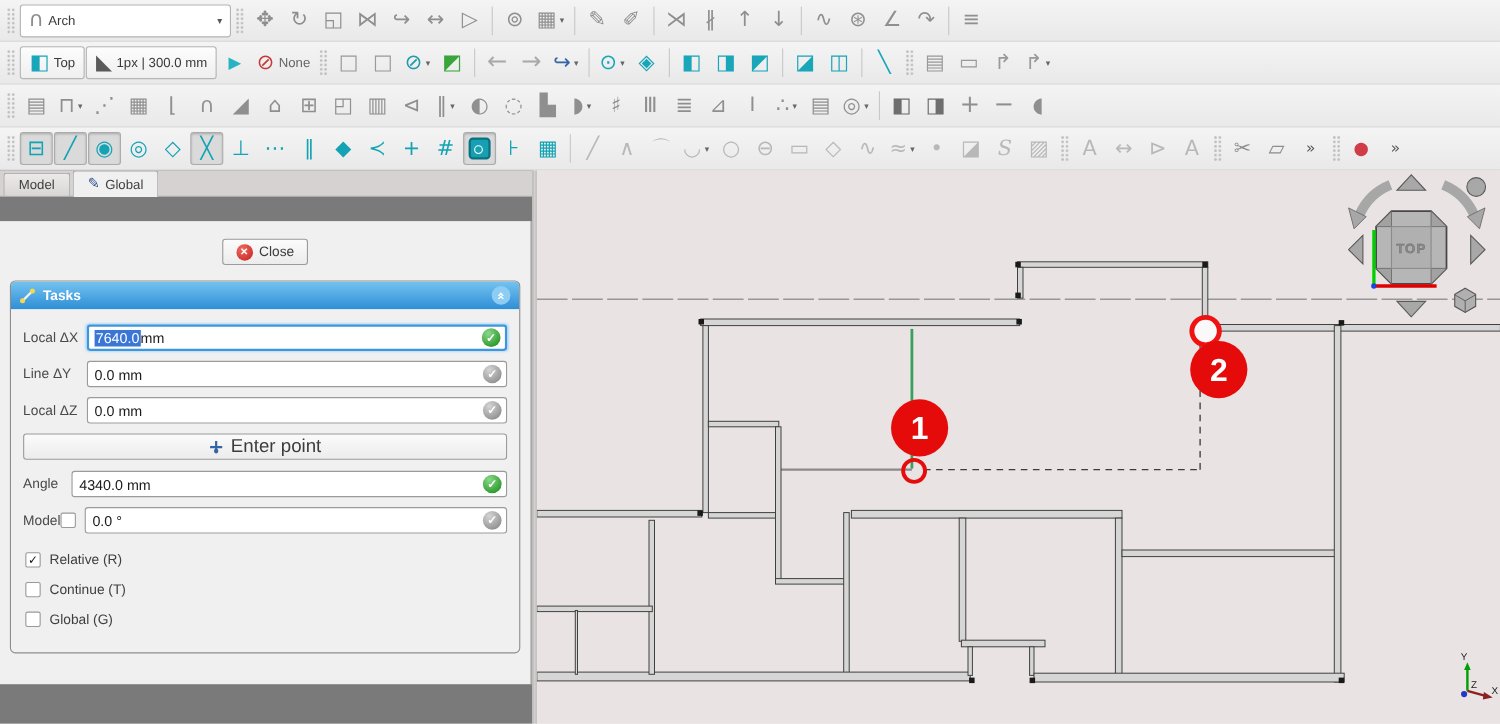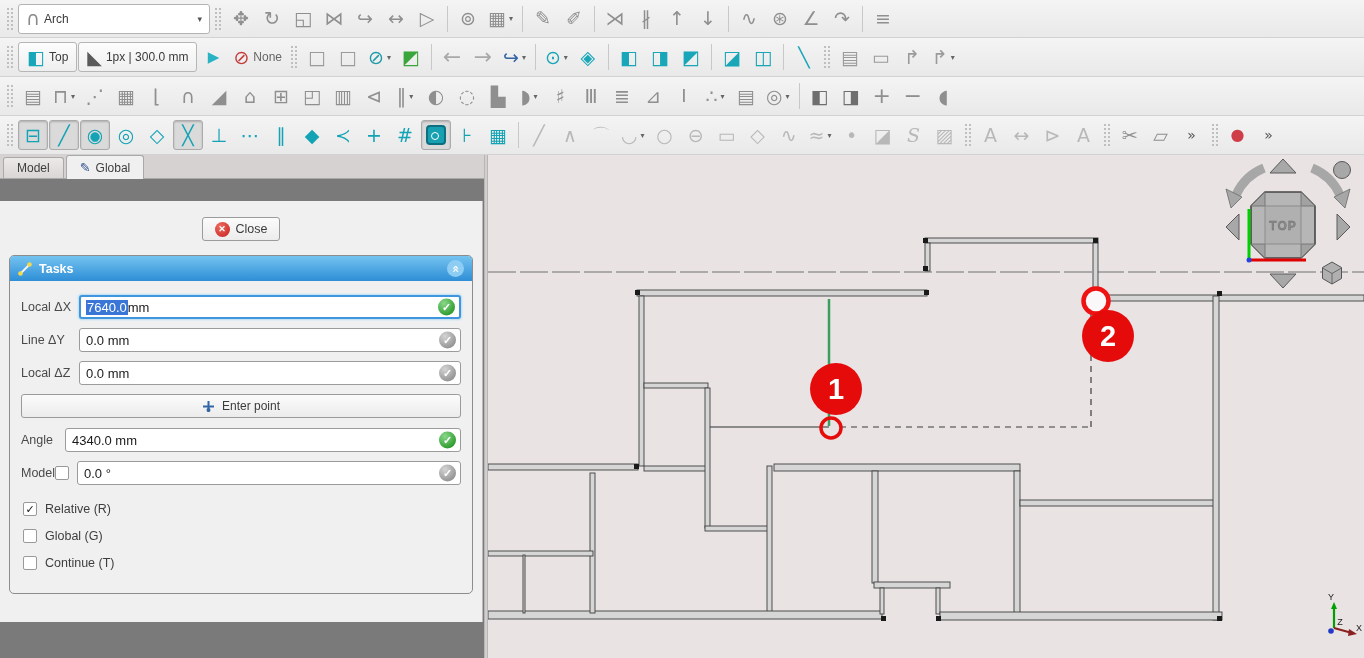--- a/index.html
+++ b/index.html
@@ -67,21 +67,21 @@
   .finput{position:relative;flex:1;height:24px;border:1px solid #9b9b9b;border-radius:3px;background:#fff;
           display:flex;align-items:center;padding:0 26px 0 6px;font-size:13px;color:#1a1a1a;box-sizing:border-box}
   .finput.focus{border:2px solid #3f96dc;box-shadow:0 0 2px 1px #b5dcf5;padding-left:5px}
   .sel{background:#3a76d6;color:#fff;padding:0 1px}
   .check{position:absolute;right:4px;top:50%;transform:translateY(-50%);width:17px;height:17px;border-radius:50%;
          color:#fff;font-size:11px;font-weight:bold;display:flex;align-items:center;justify-content:center}
   .check.ok{background:radial-gradient(circle at 35% 28%,#8ad88a 0%,#2e9b2e 75%)}
   .check.na{background:radial-gradient(circle at 35% 28%,#d4d4d4 0%,#949494 75%)}
   .enter-btn{width:100%;height:24px;margin:3px 0 10px;display:flex;align-items:center;justify-content:center;gap:7px;
              border:1px solid #9b9b9b;border-radius:3px;background:linear-gradient(#fbfbfb,#ececec);
-             font-size:12px;color:#3c3c3c;font-family:"Liberation Sans",sans-serif;box-sizing:border-box}
+             font-size:17px;color:#3c3c3c;font-family:"Liberation Sans",sans-serif;box-sizing:border-box}
   .cbrow{display:flex;align-items:center;gap:8px;margin:0 0 13px 2px;font-size:12.5px;color:#3e3e3e}
   .cb{width:14px;height:14px;border:1px solid #999;border-radius:2px;background:#fff;display:flex;
       align-items:center;justify-content:center;font-size:11px;color:#111;flex:none;box-sizing:border-box}
 
   #splitter{position:absolute;left:484px;top:155px;width:4px;height:503px;background:#d2cfcf;
             border-left:1px solid #b8b5b5;border-right:1px solid #b8b5b5;box-sizing:border-box}
 
   
   #viewport{position:absolute;left:488px;top:155px;width:876px;height:503px;background:#e9e3e3;overflow:hidden}
   #plan-svg{position:absolute;left:0;top:0}
@@ -556,25 +556,25 @@
             <span class="check na">✓</span>
           </div>
         </div>
         <div style="height:8px"></div>
         <div class="cbrow">
           <span class="cb">✓</span>
           <span>Relative (R)</span>
         </div>
         <div class="cbrow">
           <span class="cb"></span>
-          <span>Global (G)</span>
+          <span>Continue (T)</span>
         </div>
         <div class="cbrow">
           <span class="cb"></span>
-          <span>Continue (T)</span>
+          <span>Global (G)</span>
         </div>
       </div>
     </div>
   </div>
 </div>
 
 <div id="splitter"></div>
 
 <div id="viewport">
   <svg id="plan-svg" width="876" height="503">

